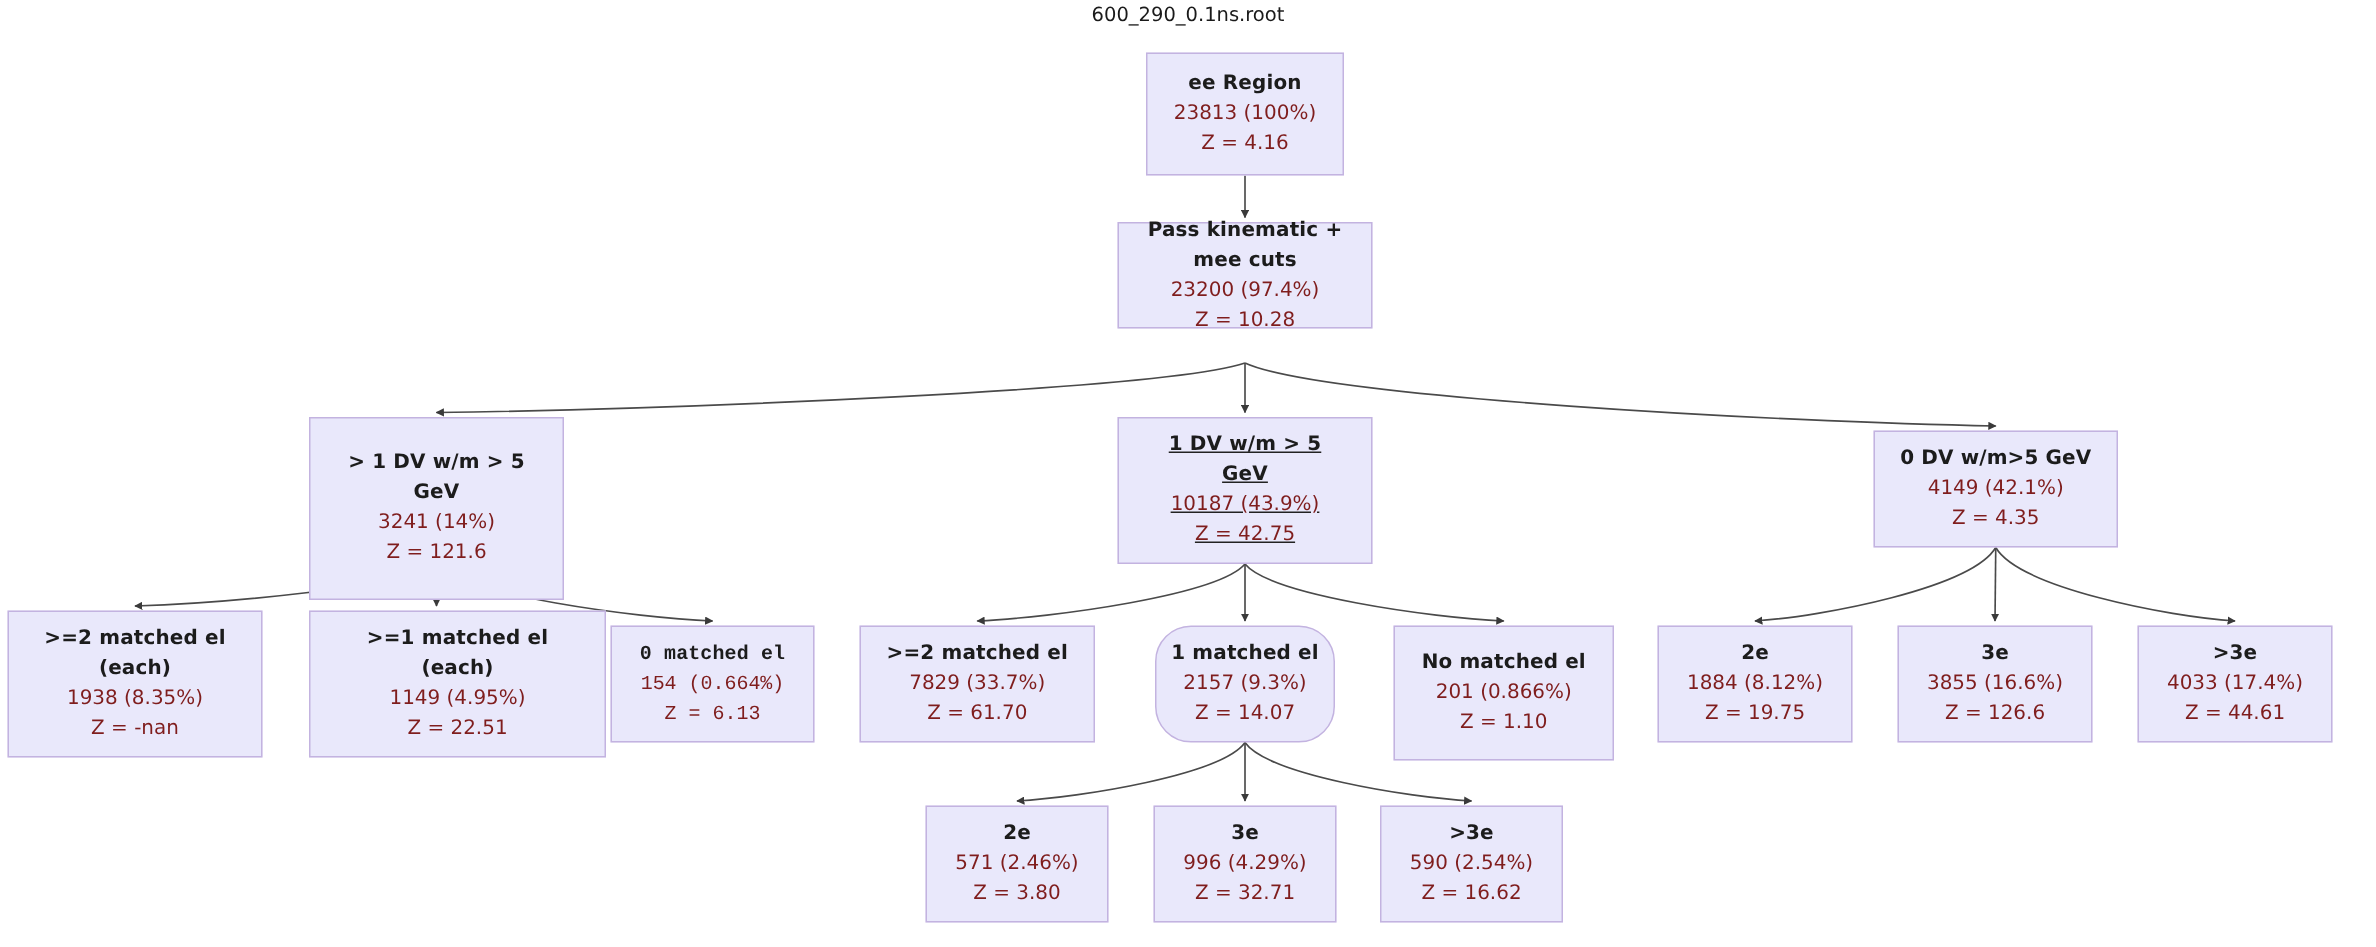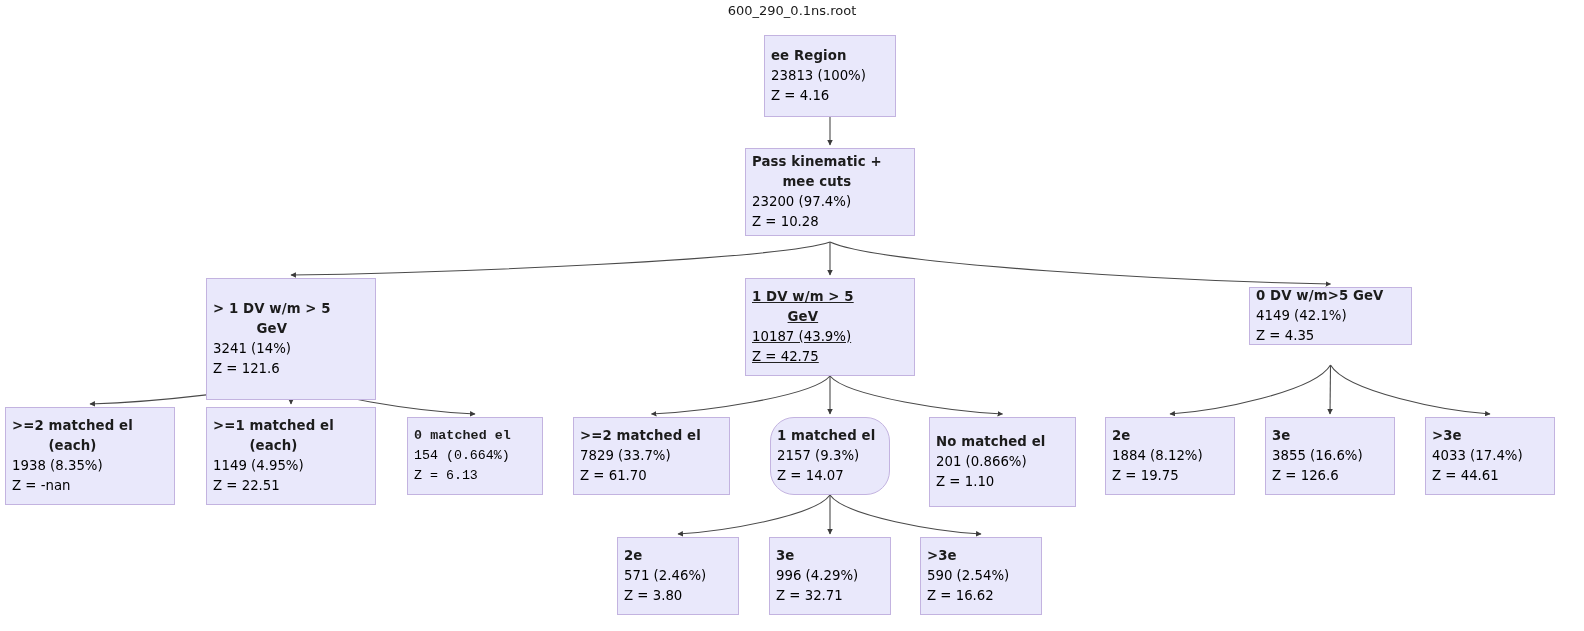--- a/index.html
+++ b/index.html
@@ -41,37 +41,37 @@
     font-family: "DejaVu Sans", sans-serif;
     white-space: nowrap;
   }
   .node {
     position: absolute;
     box-sizing: border-box;
     background: #e9e8fb;
     border: 1px solid #c3b3e0;
     display: flex;
     flex-direction: column;
-    align-items: flex-start;
+    align-items: center;
     justify-content: center;
     text-align: center;
     color: #222222;
     font-size: 13.3px;
     line-height: 20px;
     padding: 0 6px;
   }
   .node .nlabel {
     font-weight: bold;
     color: #1c1c1c;
     letter-spacing: 0.1px;
   }
   .node .ncount,
   .node .nz {
     font-weight: normal;
-    color: #000000;
+    color: #7f1d1d;
   }
 </style>
 </head>
 <body>
 
 <div id="canvas">
 
   <div class="graph-title">600_290_0.1ns.root</div>
 
   <svg id="edge-layer" viewBox="0 0 1584 631" width="1584" height="631">
@@ -99,46 +99,46 @@
         <path d="M 830 495 C 845.1 516.45, 938.72 531.66, 981 534" marker-end="url(#arrow)"></path>
       </g>
   </svg>
 
   <div id="nodes">
       <div class="node" style="left: 764px; top: 35px; width: 132px; height: 82px;">
         <div class="nlabel">ee Region</div>
         <div class="ncount">23813 (100%)</div>
         <div class="nz">Z = 4.16</div>
       </div>
-      <div class="node" style="left: 745px; top: 148px; width: 170px; height: 88px;">
+      <div class="node" style="left: 745px; top: 148px; width: 170px; height: 71px;">
         <div class="nlabel">Pass kinematic +<br>mee cuts</div>
         <div class="ncount">23200 (97.4%)</div>
         <div class="nz">Z = 10.28</div>
       </div>
       <div class="node" style="left: 206px; top: 278px; width: 170px; height: 122px;">
         <div class="nlabel">&gt; 1 DV w/m &gt; 5<br>GeV</div>
         <div class="ncount">3241 (14%)</div>
         <div class="nz">Z = 121.6</div>
       </div>
       <div class="node" style="left: 745px; top: 278px; width: 170px; height: 98px; text-decoration: underline;">
         <div class="nlabel">1 DV w/m &gt; 5<br>GeV</div>
         <div class="ncount">10187 (43.9%)</div>
         <div class="nz">Z = 42.75</div>
       </div>
-      <div class="node" style="left: 1249px; top: 287px; width: 163px; height: 58px;">
+      <div class="node" style="left: 1249px; top: 287px; width: 163px; height: 78px;">
         <div class="nlabel">0 DV w/m&gt;5 GeV</div>
         <div class="ncount">4149 (42.1%)</div>
         <div class="nz">Z = 4.35</div>
       </div>
       <div class="node" style="left: 5px; top: 407px; width: 170px; height: 98px;">
         <div class="nlabel">&gt;=2 matched el<br>(each)</div>
         <div class="ncount">1938 (8.35%)</div>
         <div class="nz">Z = -nan</div>
       </div>
-      <div class="node" style="left: 206px; top: 407px; width: 170px; height: 98px;">
+      <div class="node" style="left: 206px; top: 407px; width: 198px; height: 98px;">
         <div class="nlabel">&gt;=1 matched el<br>(each)</div>
         <div class="ncount">1149 (4.95%)</div>
         <div class="nz">Z = 22.51</div>
       </div>
       <div class="node" style="left: 407px; top: 417px; width: 136px; height: 78px; font-family: Liberation Mono, monospace;">
         <div class="nlabel">0 matched el</div>
         <div class="ncount">154 (0.664%)</div>
         <div class="nz">Z = 6.13</div>
       </div>
       <div class="node" style="left: 573px; top: 417px; width: 157px; height: 78px;">

